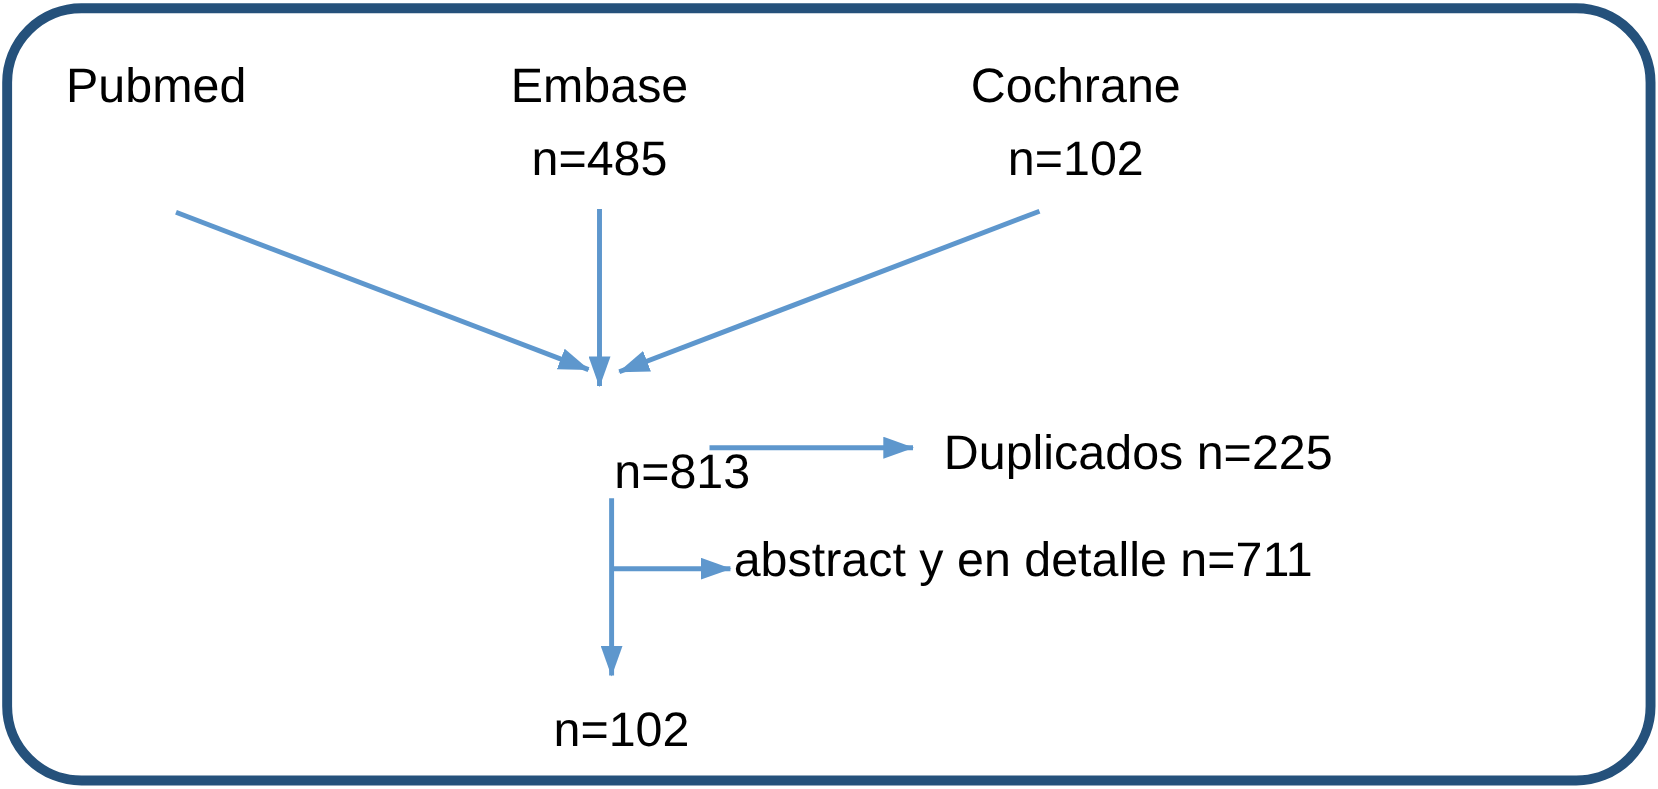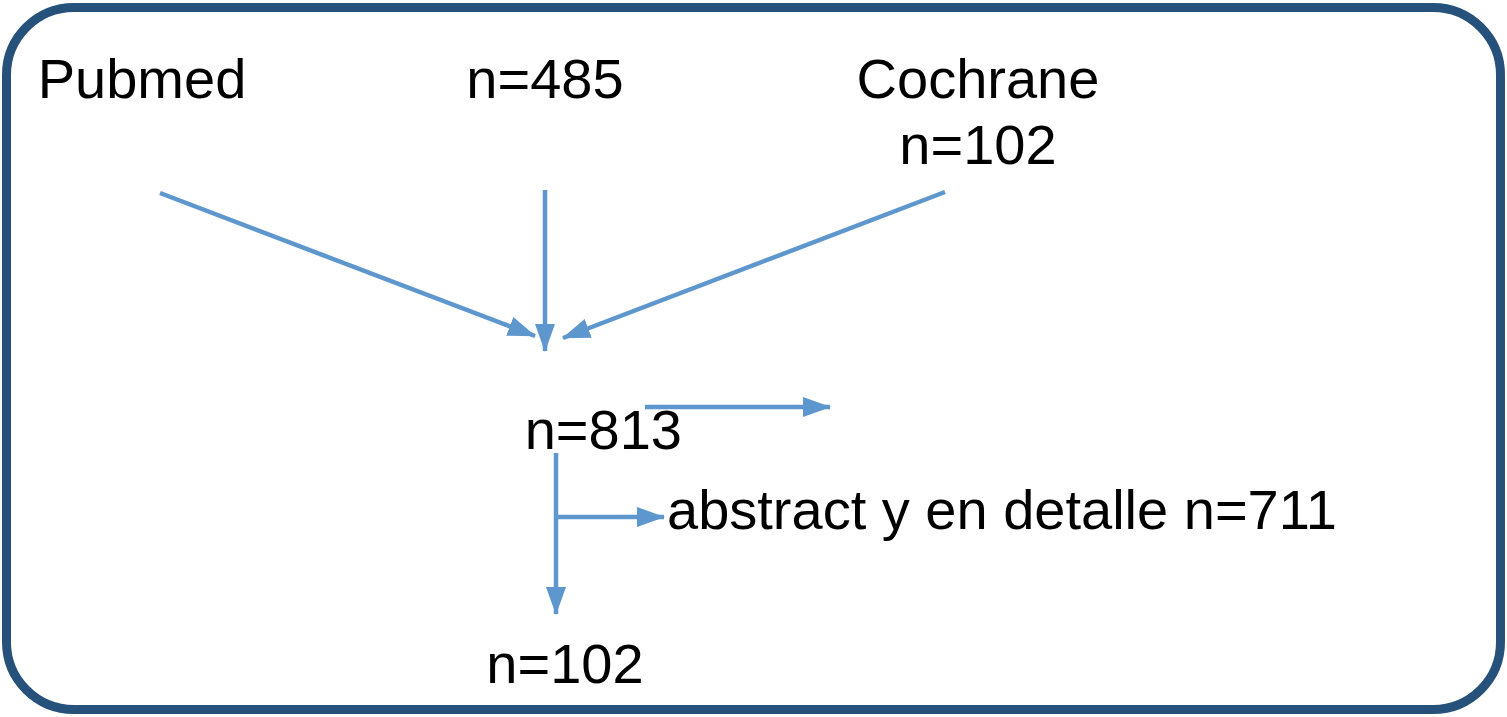--- a/index.html
+++ b/index.html
@@ -20,21 +20,21 @@
   .frame{
     position:absolute;
     left:2px;top:3px;
     width:1485px;height:693px;
     border:9px solid var(--border-color);
     border-radius:72px;
     background:transparent;
   }
   .label{
     position:absolute;
-    font-size:56px;
+    font-size:44px;
     line-height:66px;
     white-space:nowrap;
   }
   .centered{text-align:center;width:250px;}
   .src-pubmed  {left:17px;  top:46px;}
   .src-embase  {left:420px; top:46px;}
   .src-cochrane{left:805px; top:46px;margin-left:48px;}
   .pooled     {left:432px; top:397px;text-align:right;}
   .duplicates {left:858px; top:379px;}
   .excluded   {left:667px; top:477px;}
@@ -62,30 +62,32 @@
     <line x1="645" y1="407" x2="830" y2="407" marker-end="url(#head)"></line>
     <line x1="556" y1="453" x2="556" y2="614" marker-end="url(#head)"></line>
     <line x1="556" y1="517" x2="664" y2="517" marker-end="url(#head)"></line>
   </svg>
 
   <div class="label centered src-pubmed">
     <div>Pubmed</div>
   </div>
 
   <div class="label centered src-embase">
+    <div>Embase</div>
     <div>n=485</div>
   </div>
 
   <div class="label centered src-cochrane">
     <div>Cochrane</div>
     <div>n=102</div>
   </div>
 
   <div class="label centered pooled">n=813</div>
 
+  <div class="label duplicates">Duplicados n=225</div>
 
   <div class="label excluded">
     <div>abstract y en detalle n=711</div>
   </div>
 
   <div class="label centered final">n=102</div>
 
 </div>
 
 </body></html>

